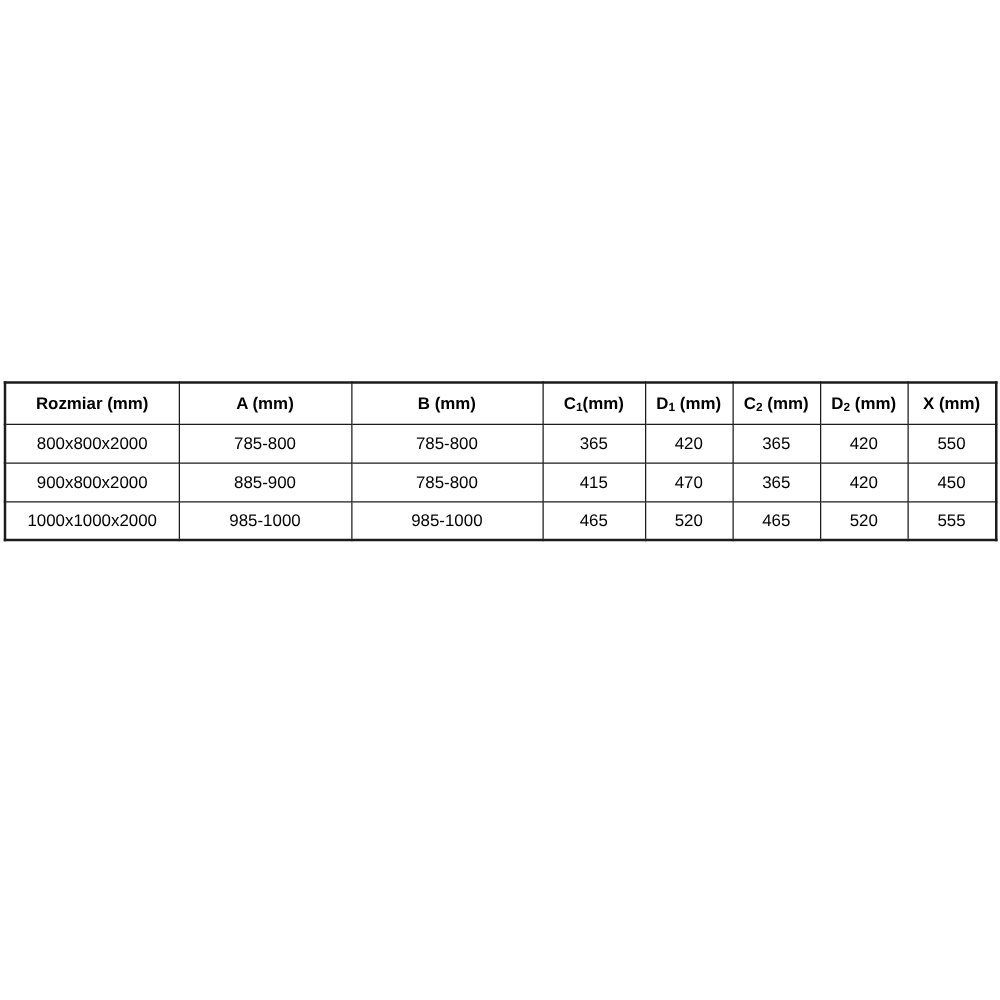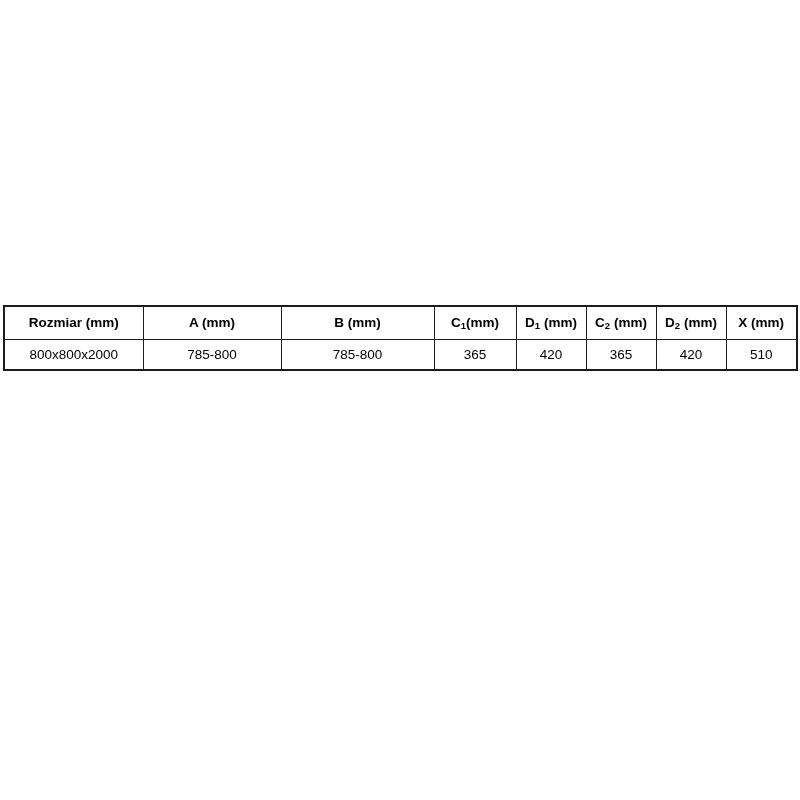--- a/index.html
+++ b/index.html
@@ -84,17 +84,37 @@
     </thead>
     <tbody>
       <tr>
         <td>800x800x2000</td>
         <td>785-800</td>
         <td>785-800</td>
         <td>365</td>
         <td>420</td>
         <td>365</td>
         <td>420</td>
-        <td>510</td>
+        <td>550</td>
+      </tr>
+      <tr>
+        <td>900x800x2000</td>
+        <td>885-900</td>
+        <td>785-800</td>
+        <td>415</td>
+        <td>470</td>
+        <td>365</td>
+        <td>420</td>
+        <td>450</td>
+      </tr>
+      <tr>
+        <td>1000x1000x2000</td>
+        <td>985-1000</td>
+        <td>985-1000</td>
+        <td>465</td>
+        <td>520</td>
+        <td>465</td>
+        <td>520</td>
+        <td>555</td>
       </tr>
     </tbody>
   </table>
 </div>
 
 </body></html>

